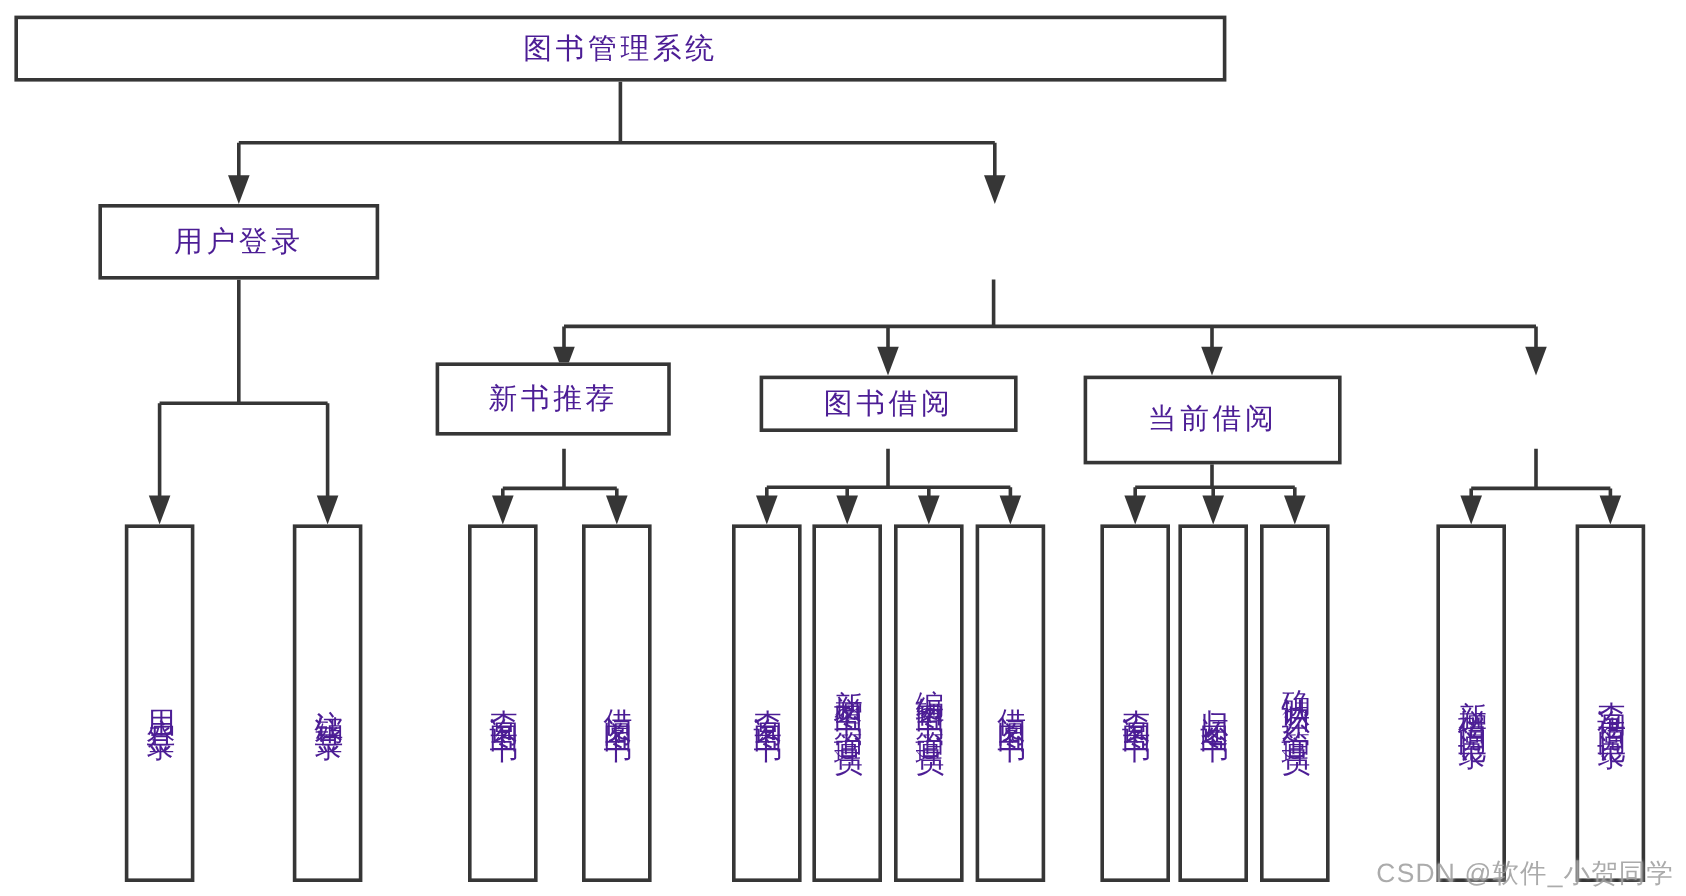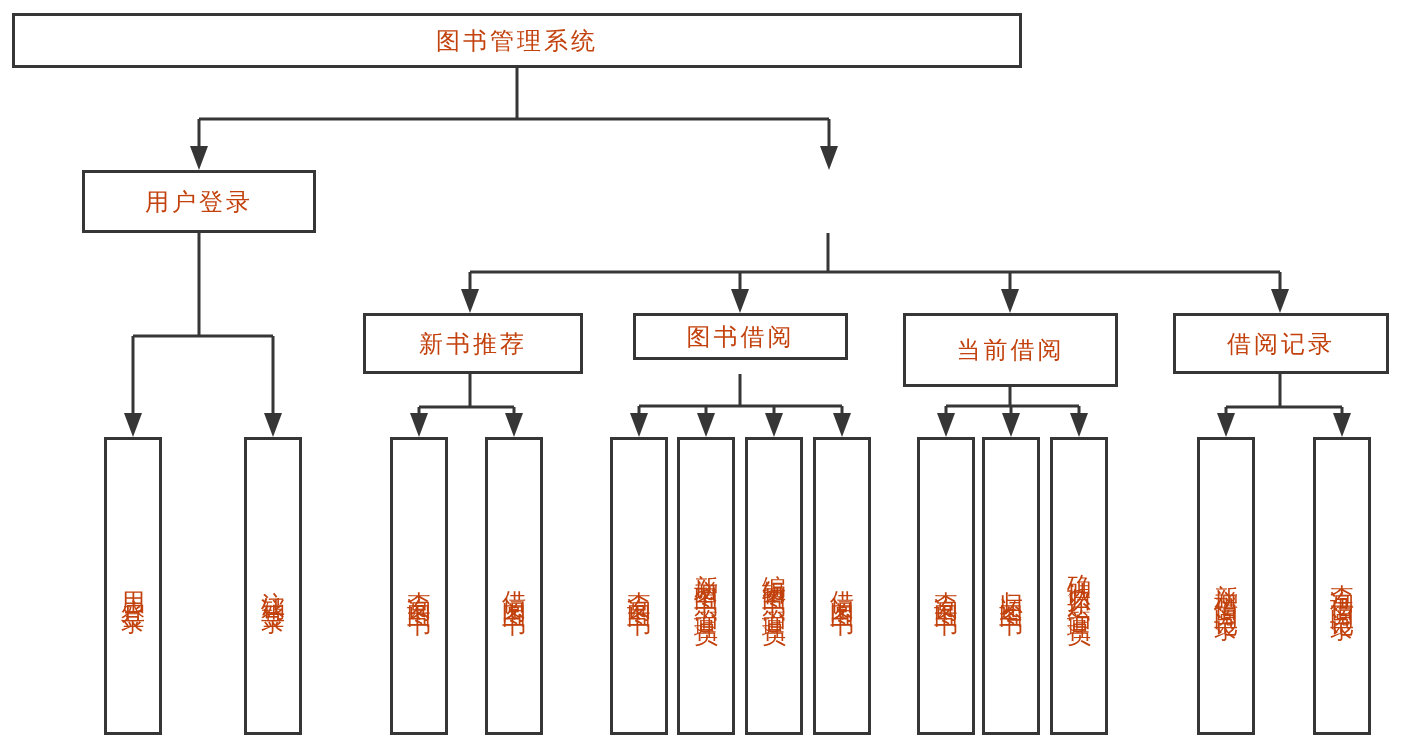--- a/index.html
+++ b/index.html
@@ -12,21 +12,21 @@
   }
   #connectors { position:absolute; left:0; top:0; width:1405px; height:747px; }
   .box {
     position:absolute;
     box-sizing:border-box;
     border:3px solid #363636;
     background:#ffffff;
     display:flex;
     align-items:center;
     justify-content:center;
-    color:#c2410c;
+    color:#4c1d95;
     font-size:24px;
     line-height:1;
   }
   .h { letter-spacing:3px; }
   .v {
     writing-mode:vertical-rl;
     text-orientation:mixed;
     letter-spacing:7px;
     padding:8px 0;
   }
@@ -83,37 +83,37 @@
       <polygon points="1070,413 1088,413 1079,437"></polygon>
       <polygon points="1217,413 1235,413 1226,437"></polygon>
       <polygon points="1333,413 1351,413 1342,437"></polygon>
     </g>
   </svg>
 
   <div class="box h" style="left:12px;top:13px;width:1010px;height:55px">图书管理系统</div>
 
   <div class="box h" style="left:82px;top:170px;width:234px;height:63px">用户登录</div>
 
-  <div class="box h" style="left:363px;top:313px;width:220px;height:61px">新书推荐</div>
+  <div class="box h" style="left:363px;top:302px;width:196px;height:61px">新书推荐</div>
   <div class="box h" style="left:633px;top:313px;width:215px;height:47px">图书借阅</div>
   <div class="box h" style="left:903px;top:313px;width:215px;height:74px">当前借阅</div>
-  <div class="box h" style="left:1173px;top:313px;width:216px;height:61px">借阅记录</div>
 
   <div class="box v" style="left:104px;top:437px;width:58px;height:298px">用户登录</div>
   <div class="box v" style="left:244px;top:437px;width:58px;height:298px">注销登录</div>
 
   <div class="box v" style="left:390px;top:437px;width:58px;height:298px">查询图书</div>
   <div class="box v" style="left:485px;top:437px;width:58px;height:298px">借阅图书</div>
 
   <div class="box v" style="left:610px;top:437px;width:58px;height:298px">查询图书</div>
   <div class="box v" style="left:677px;top:437px;width:58px;height:298px">新增图书（管理员）</div>
   <div class="box v" style="left:745px;top:437px;width:58px;height:298px">编辑图书（管理员）</div>
   <div class="box v" style="left:813px;top:437px;width:58px;height:298px">借阅图书</div>
 
   <div class="box v" style="left:917px;top:437px;width:58px;height:298px">查询图书</div>
   <div class="box v" style="left:982px;top:437px;width:58px;height:298px">归还图书</div>
   <div class="box v" style="left:1050px;top:437px;width:58px;height:298px">确认归还（管理员）</div>
 
   <div class="box v" style="left:1197px;top:437px;width:58px;height:298px">新增借阅记录</div>
   <div class="box v" style="left:1313px;top:437px;width:58px;height:298px">查询借阅记录</div>
 
+  <div id="watermark">CSDN @软件_小贺同学</div>
 
 </div>
 
 </body></html>

